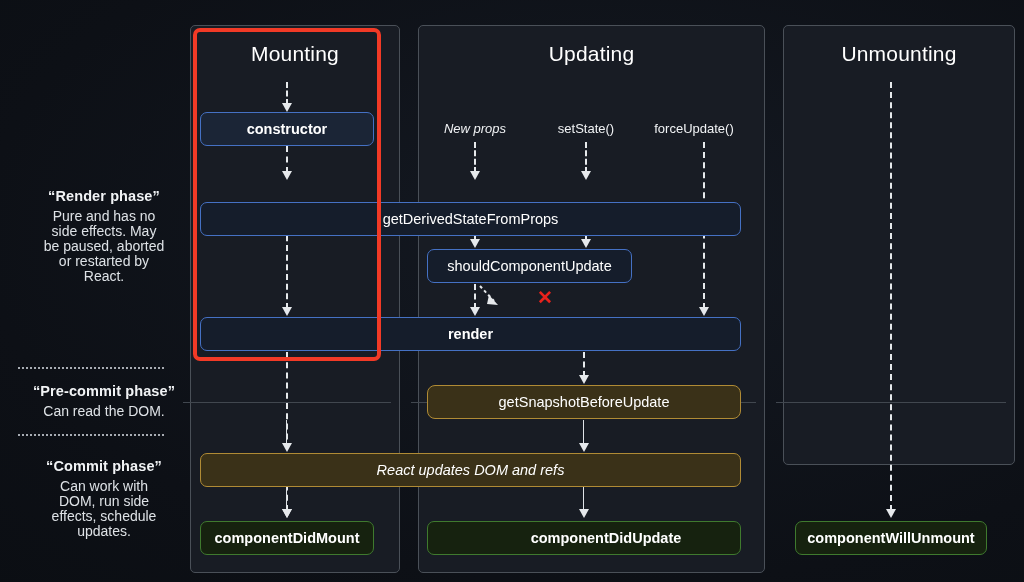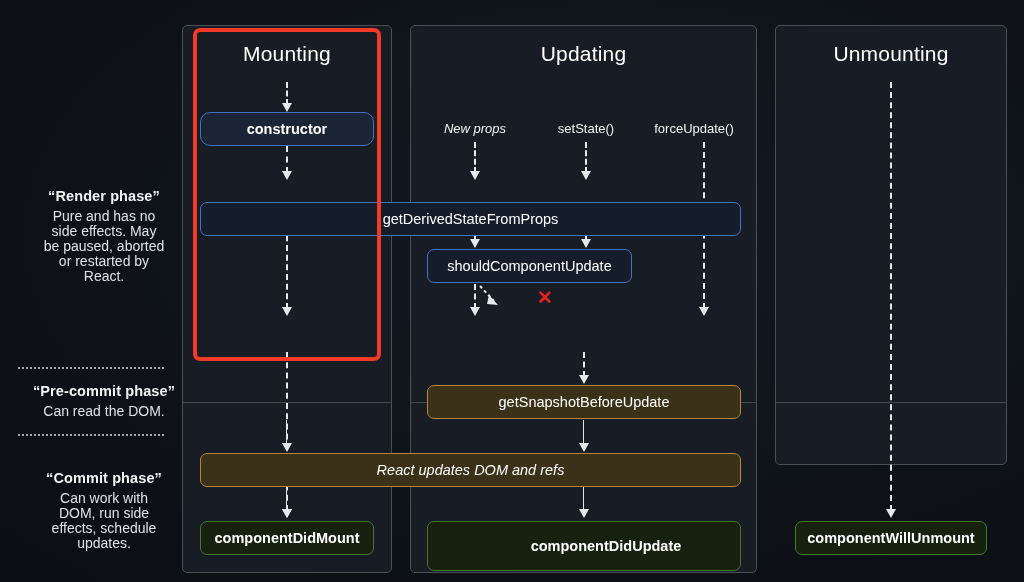--- a/index.html
+++ b/index.html
@@ -45,20 +45,21 @@
     border-top: 2px dotted #c3c8cf;
     opacity: .85;
   }
 
   
   .panel {
     position: absolute;
     border: 1px solid #4a5058;
     border-radius: 5px;
     background: #181c24;
+    margin-left: 8px;
   }
   .panel-title {
     position: absolute;
     top: 16px; left: 0; right: 0;
     text-align: center;
     font-size: 21px;
     color: #ffffff;
     font-weight: normal;
     letter-spacing: .2px;
   }
@@ -154,21 +155,21 @@
 
   <div class="dotted-sep" style="top:367px;"></div>
 
   <div class="legend-block" style="top:383px;">
     <div class="legend-title">“Pre-commit phase”</div>
     <div class="legend-body">Can read the DOM.</div>
   </div>
 
   <div class="dotted-sep" style="top:434px;"></div>
 
-  <div class="legend-block" style="top:470px;text-align:center;">
+  <div class="legend-block" style="top:458px;text-align:center;">
     <div class="legend-title">“Commit phase”</div>
     <div class="legend-body">Can work with DOM, run side effects, schedule updates.</div>
   </div>
 
   <div class="panel" style="left:182px; top:25px; width:210px; height:548px;">
     <div class="panel-title">Mounting</div>
   </div>
 
   <div class="panel" style="left:410px; top:25px; width:347px; height:548px;">
     <div class="panel-title">Updating</div>
@@ -266,32 +267,33 @@
   <div class="arrow" style="left:578px; top:486px; width:12px; height:32px;">
     <div class="shaft-solid"></div>
       <div class="head"></div>
   </div>
 
   <div class="arrow" style="left:885px; top:82px; width:12px; height:436px;">
     <div class="shaft-dashed"></div>
       <div class="head"></div>
   </div>
 
-  <div class="lcbox blue bold" style="left:200px; top:112px; width:174px; height:34px;border-radius:10px;">constructor</div>
+  <div class="lcbox blue bold" style="left:200px; top:112px; width:174px; height:34px;">constructor</div>
 
   <div class="lcbox blue-dark" style="left:200px; top:181px; width:541px; height:34px;margin-top:21px;">getDerivedStateFromProps</div>
 
   <div class="lcbox blue-dark" style="left:427px; top:249px; width:205px; height:34px;">shouldComponentUpdate</div>
 
-
-  <div class="lcbox gold" style="left:427px; top:385px; width:314px; height:34px;">getSnapshotBeforeUpdate</div>
+  <div class="lcbox blue-dark bold" style="left:200px; top:317px; width:541px; height:34px;">render</div>
+
+  <div class="lcbox gold" style="left:427px; top:385px; width:314px; height:34px;border-radius:8px;">getSnapshotBeforeUpdate</div>
 
   <div class="lcbox gold italic" style="left:200px; top:453px; width:541px; height:34px;">React updates DOM and refs</div>
 
   <div class="lcbox green bold" style="left:200px; top:521px; width:174px; height:34px;">componentDidMount</div>
 
-  <div class="lcbox green bold" style="left:427px; top:521px; width:314px; height:50px;padding-left:44px;">componentDidUpdate</div>
+  <div class="lcbox green bold" style="left:427px; top:521px; width:314px; height:34px;padding-left:44px;">componentDidUpdate</div>
 
   <div class="lcbox green bold" style="left:795px; top:521px; width:192px; height:34px;">componentWillUnmount</div>
 
   <div class="highlight-box" style="left:193px; top:28px; width:188px; height:333px;"></div>
 
 </div>
 
 </body></html>

